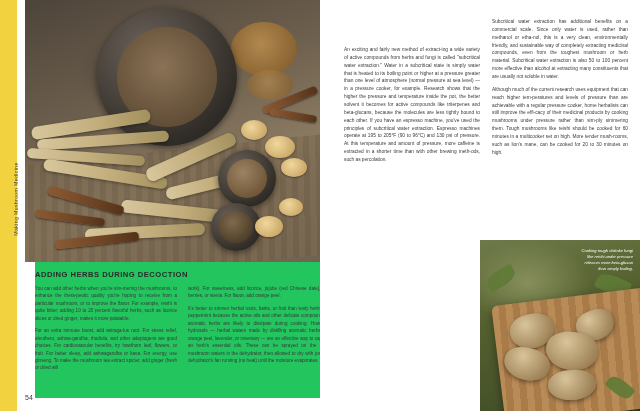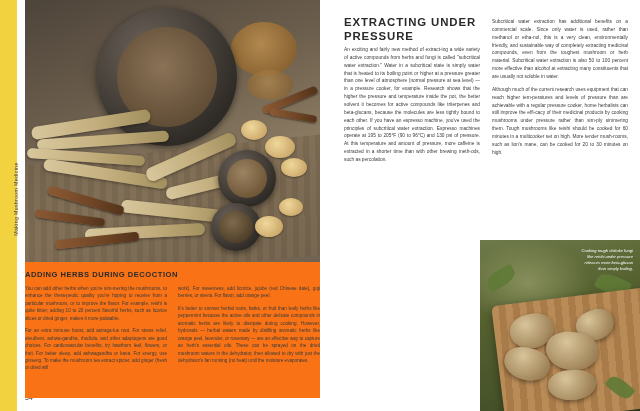--- a/index.html
+++ b/index.html
@@ -154,25 +154,25 @@
     position: absolute;
     border-radius: 50%;
     background: radial-gradient(circle at 45% 40%, #b58a4e, #7b5526);
     opacity: 0.95;
   }
   .p1 { left: 206px; top: 22px; width: 66px; height: 54px; }
   .p2 { left: 222px; top: 70px; width: 46px; height: 30px; opacity: .7; }
 
   .caption-block-left {
     position: absolute;
-    left: 25px;
+    left: 35px;
     top: 262px;
     width: 295px;
     height: 136px;
-    background: #f97316;
+    background: #22c55e;
   }
   .caption-title {
     font-size: 7.6px;
     font-weight: bold;
     letter-spacing: 0.5px;
     color: #2b2b2b;
     margin: 8px 0 6px 0;
     text-transform: uppercase;
   }
   .cols {
@@ -319,21 +319,20 @@
         <p>You can add other herbs when you're sim-mering the mushrooms, to enhance the thera-peutic quality you're hoping to receive from a particular mushroom, or to improve the flavor. For example, reishi is quite bitter; adding 10 to 20 percent flavorful herbs, such as licorice slices or dried ginger, makes it more palatable.</p>
         <p>For an extra immune boost, add astraga-lus root. For stress relief, eleuthero, ashwa-gandha, rhodiola, and other adaptogens are good choices. For cardiovascular benefits, try hawthorn leaf, flowers, or fruit. For better sleep, add ashwagandha or kava. For energy, use ginseng. To make the mushroom tea extract spicier, add ginger (fresh or dried will</p>
         <p>work). For sweetness, add licorice, jujube (red Chinese date), goji berries, or stevia. For flavor, add orange peel.</p>
         <p>It's better to simmer herbal roots, barks, or fruit than leafy herbs like peppermint because the active oils and other delicate compounds in aromatic herbs are likely to dissipate during cooking. However, hydrosols — herbal waters made by distilling aromatic herbs like orange peel, lavender, or rosemary — are an effective way to capture an herb's essential oils. These can be sprayed on the dried mushroom waters in the dehydrator, then allowed to dry with just the dehydrator's fan running (no heat) until the moisture evaporates.</p>
       </div>
     </div>
   </div>
 
   <div class="right-page">
 
-    <div class="heading">Extracting Under Pressure</div>
 
     <div class="rcol rcol-1">
       <p>An exciting and fairly new method of extract-ing a wide variety of active compounds from herbs and fungi is called "subcritical water extraction." Water in a subcritical state is simply water that is heated to its boiling point or higher at a pressure greater than one level of atmosphere (normal pressure at sea level) — in a pressure cooker, for example. Research shows that the higher the pressure and temperature inside the pot, the better solvent it becomes for active compounds like triterpenes and beta-glucans, because the molecules are less tightly bound to each other. If you have an espresso machine, you've used the principles of subcritical water extraction. Espresso machines operate at 195 to 205°F (90 to 96°C) and 130 psi of pressure. At this temperature and amount of pressure, more caffeine is extracted in a shorter time than with other brewing meth-ods, such as percolation.</p>
     </div>
 
     <div class="rcol rcol-2">
       <p>Subcritical water extraction has additional benefits on a commercial scale. Since only water is used, rather than methanol or etha-nol, this is a very clean, environmentally friendly, and sustainable way of completely extracting medicinal compounds, even from the toughest mushroom or herb material. Subcritical water extraction is also 50 to 100 percent more effective than alcohol at extracting many constituents that are usually not soluble in water.</p>
       <p>Although much of the current research uses equipment that can reach higher tem-peratures and levels of pressure than are achievable with a regular pressure cooker, home herbalists can still improve the effi-cacy of their medicinal products by cooking mushrooms under pressure rather than sim-ply simmering them. Tough mushrooms like reishi should be cooked for 60 minutes in a multicooker set on high. More tender mush-rooms, such as lion's mane, can be cooked for 20 to 30 minutes on high.</p>
     </div>
 

